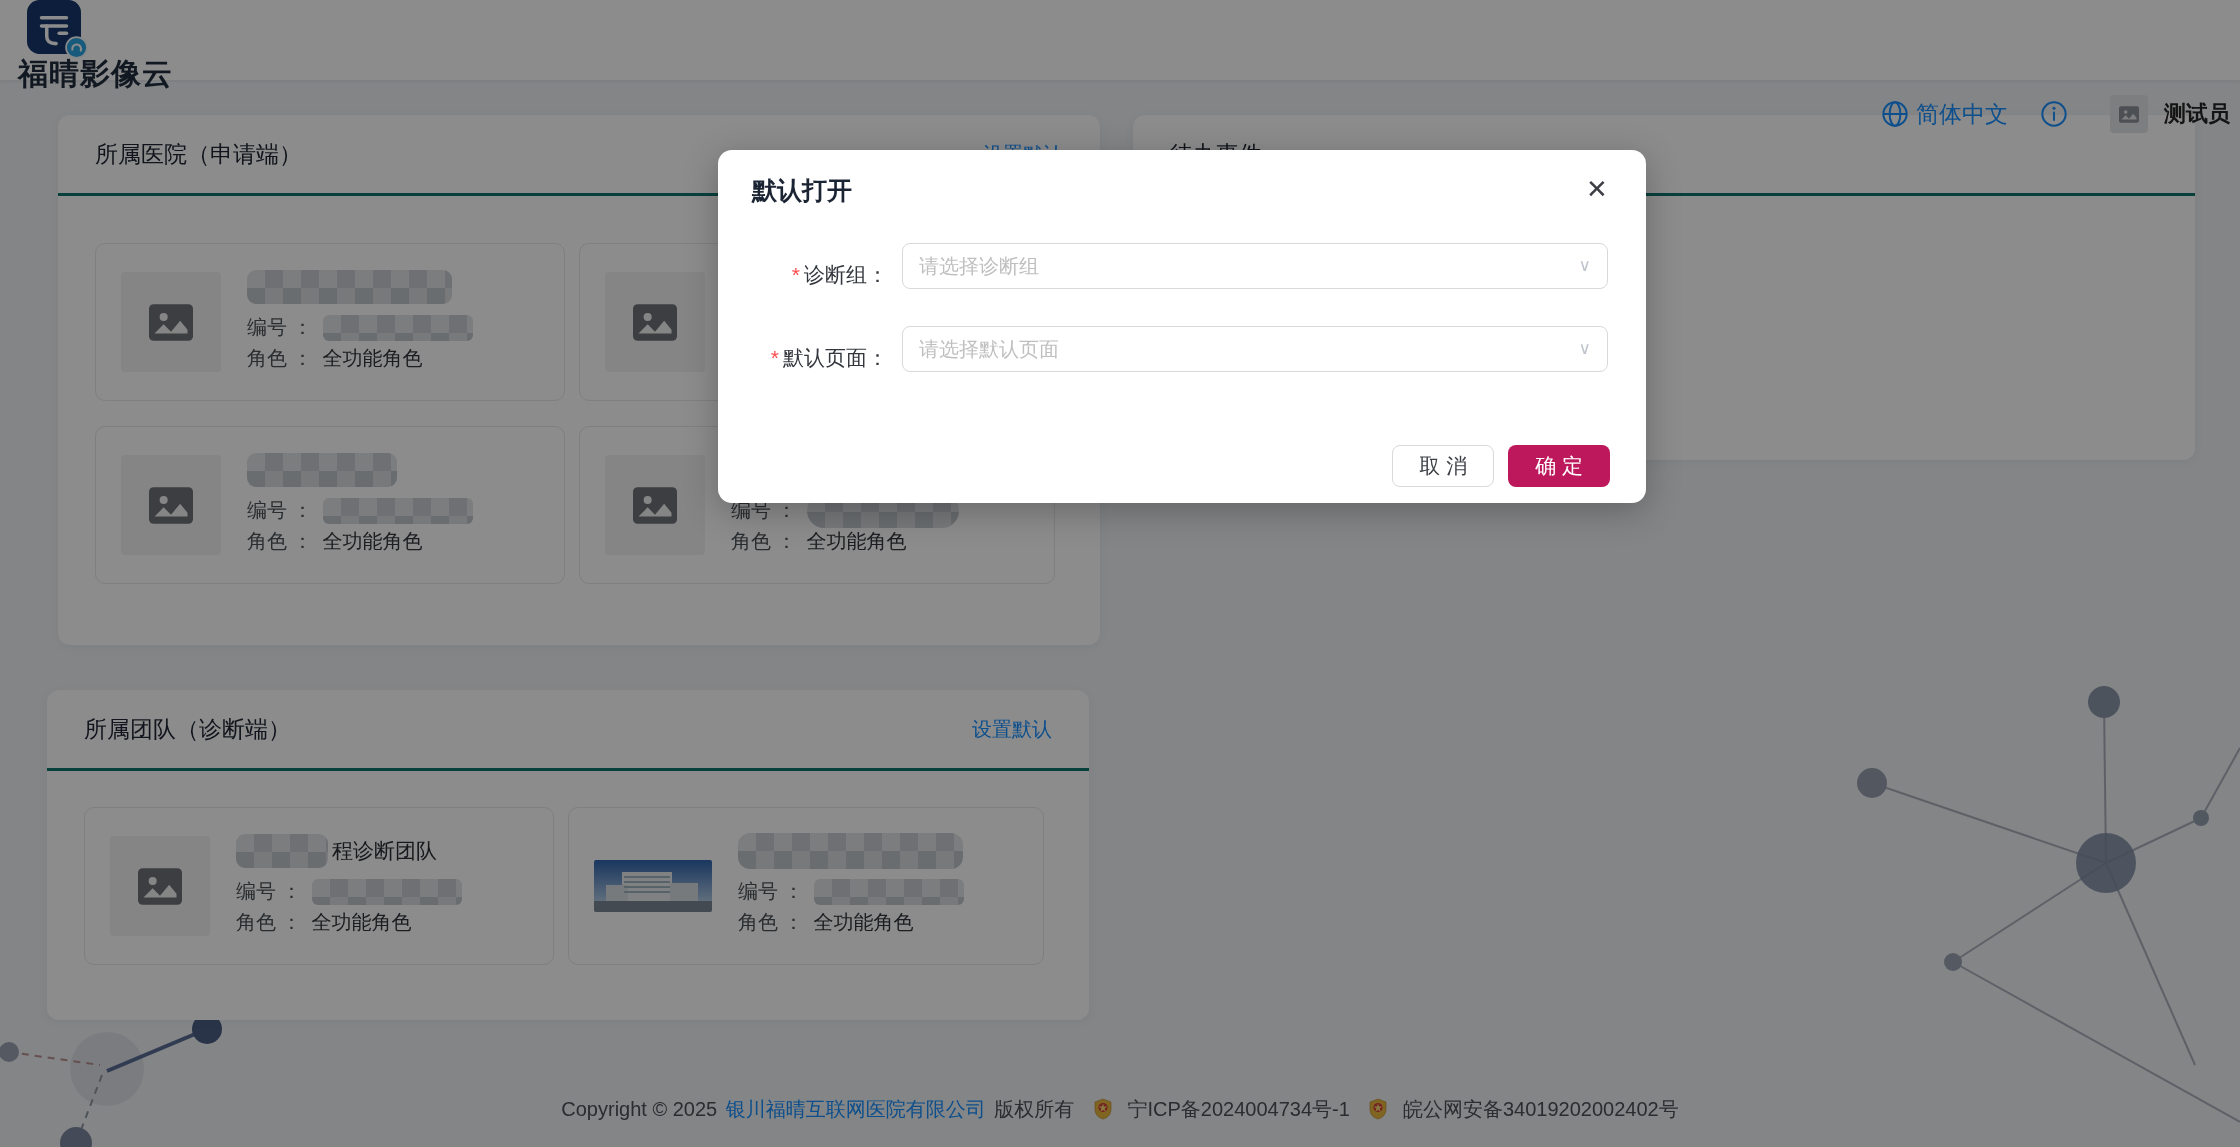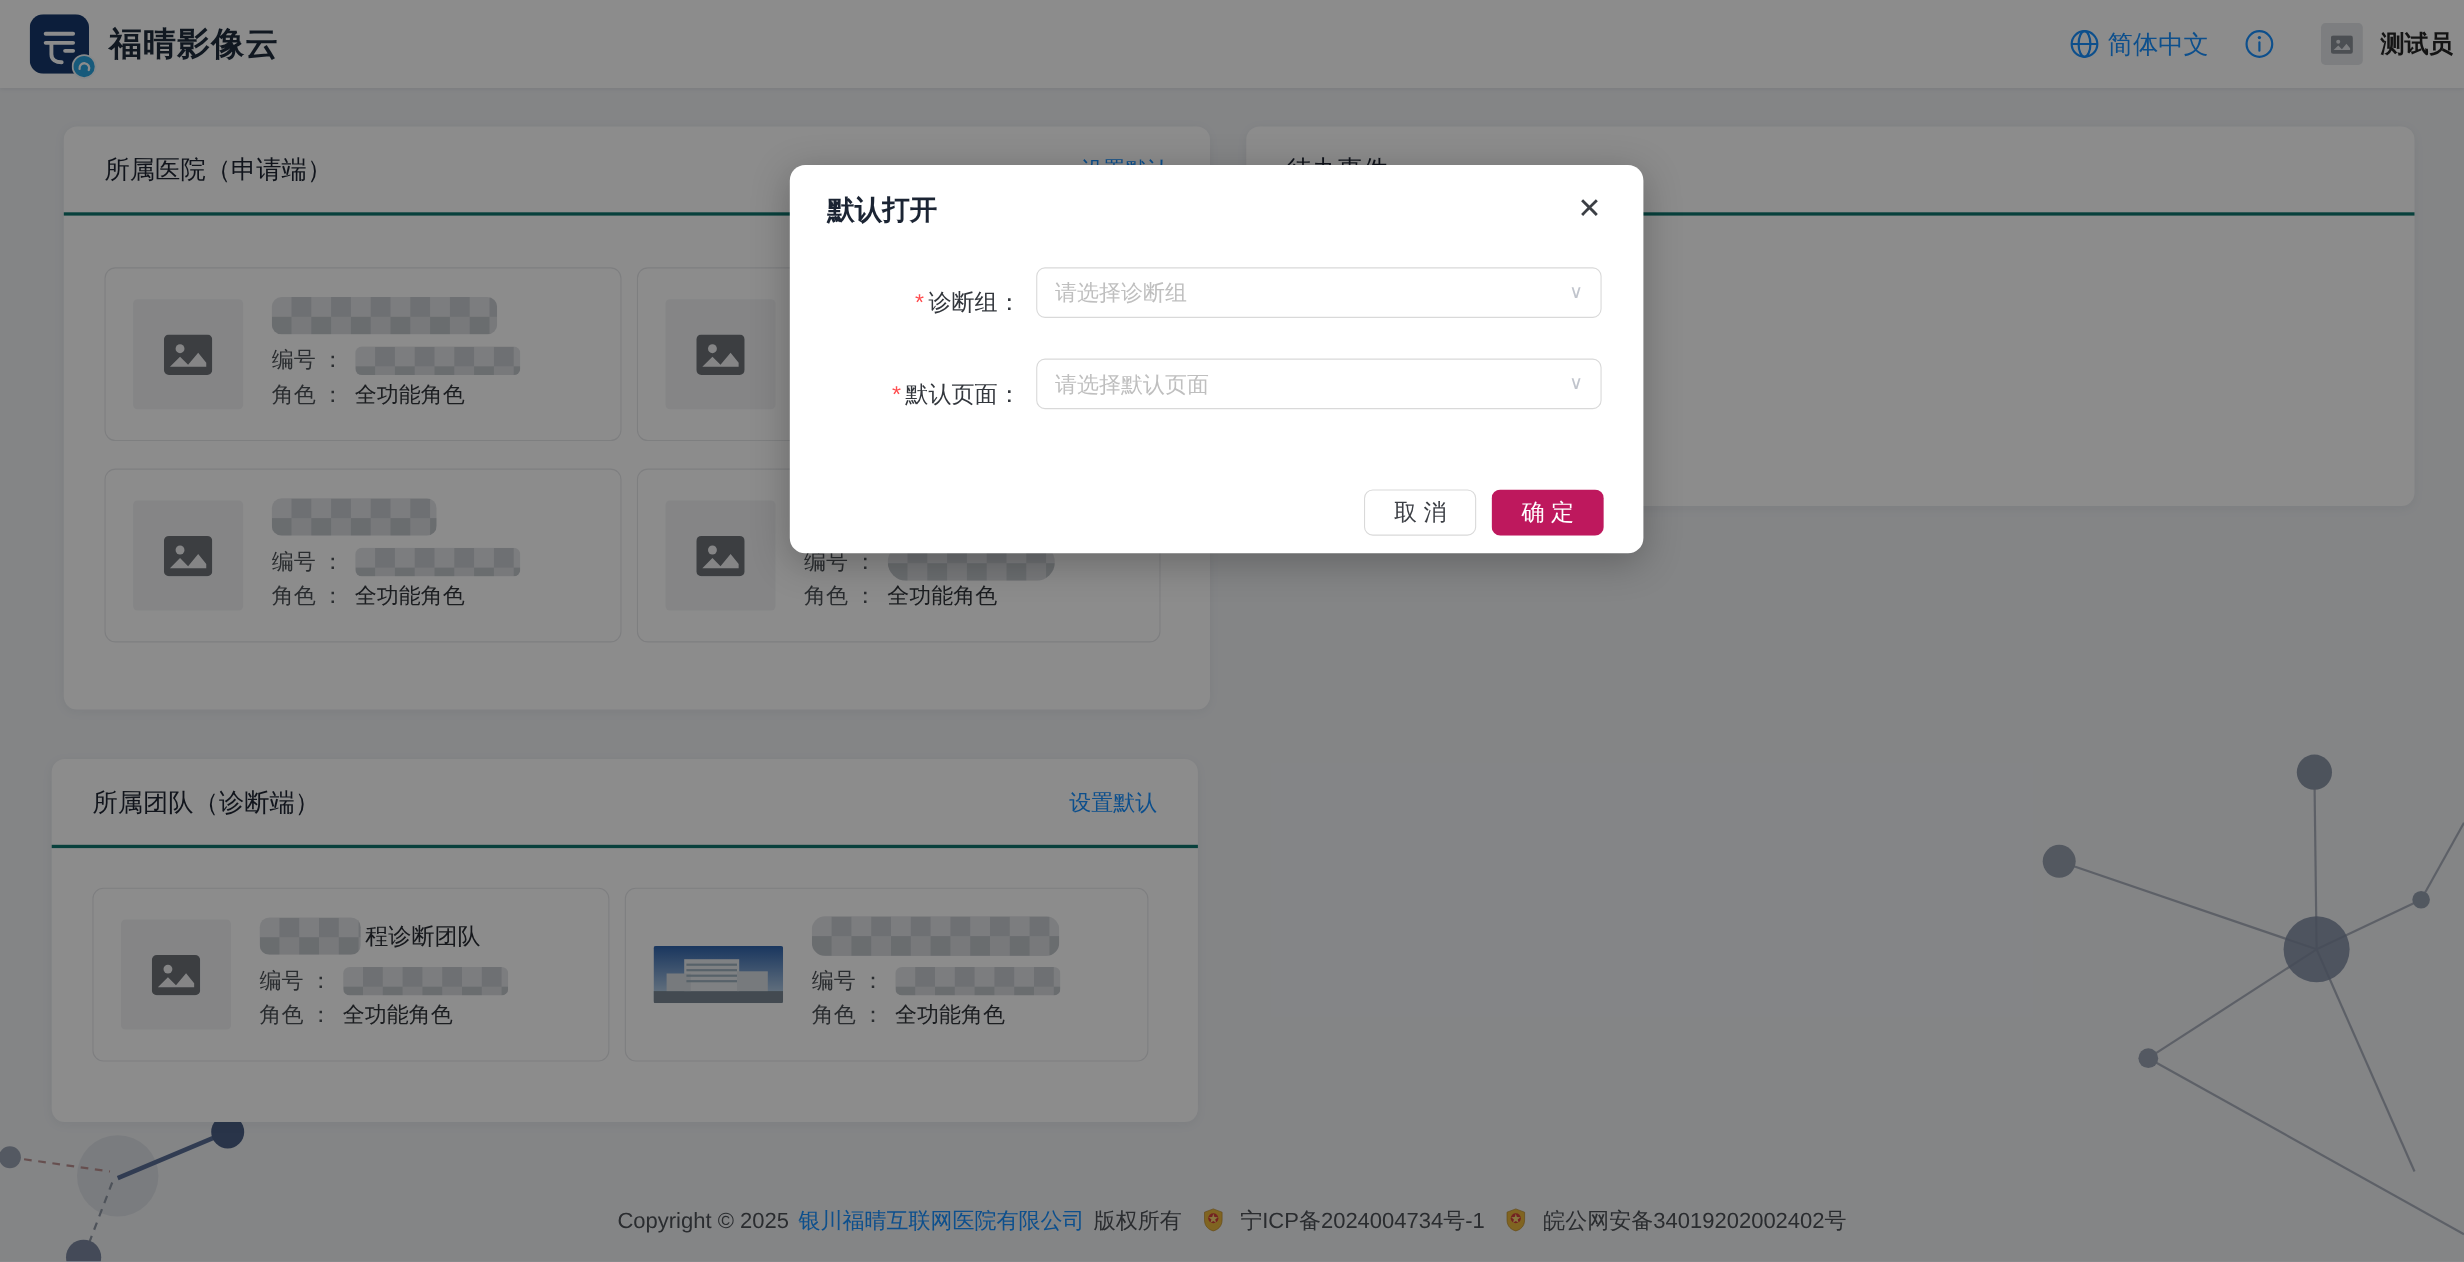--- a/index.html
+++ b/index.html
@@ -2,21 +2,21 @@
 <html><head>
 <meta charset="utf-8">
 <style>
   * { margin:0; padding:0; box-sizing:border-box; }
   html,body { background:#555; }
   body { font-family:"Liberation Sans","DejaVu Sans",sans-serif; }
   .page { position:relative; width:2240px; height:1147px; background:#f0f2f5; overflow:hidden; }
 
   
   .hdr { position:absolute; left:0; top:0; width:2240px; height:80px; background:#fff;
-         box-shadow:0 1px 4px rgba(0,21,41,.08); z-index:2; display:flex; align-items:center; }
+         box-shadow:0 1px 4px rgba(0,21,41,.08); z-index:2; display:flex; align-items:flex-start;flex-direction:column; }
   .logo-wrap { position:relative; margin-left:27px; width:54px; height:54px; }
   .logo-badge { position:absolute; right:-7px; bottom:-5px; line-height:0; }
   .app-title { margin-left:18px; font-size:30px; font-weight:600; color:#1f2d3d; letter-spacing:1px; }
   .hdr-right { margin-left:auto; display:flex; align-items:center; margin-right:10px; }
   .lang { display:flex; align-items:center; gap:7px; color:#1890ff; font-size:23px; cursor:pointer; }
   .info-btn { margin-left:32px; line-height:0; cursor:pointer; }
   .avatar { margin-left:42px; width:38px; height:38px; border-radius:4px; background:#e4e6e9;
             display:flex; align-items:center; justify-content:center; }
   .username { margin-left:16px; font-size:22px; font-weight:700; color:#262626; }
 
@@ -62,22 +62,22 @@
          color:#5f6368; z-index:1; }
   .ftr .link { font-size:20px; }
   .ftr .seg { margin:0 3px; color:#4d5156; }
   .badge { display:inline-block; vertical-align:-4px; margin:0 6px 0 10px; line-height:0; }
 
   
   .deco { position:absolute; left:0; top:0; z-index:0; pointer-events:none; }
 
   
   .mask { position:absolute; inset:0; background:rgba(0,0,0,0.45); z-index:40; }
-  .modal { position:absolute; left:718px; top:150px; width:776px; height:353px; background:#fff;
-           border-radius:14px; box-shadow:0 8px 34px rgba(0,0,0,.25); z-index:50;padding-left:40px; }
+  .modal { position:absolute; left:718px; top:150px; width:928px; height:353px; background:#fff;
+           border-radius:14px; box-shadow:0 8px 34px rgba(0,0,0,.25); z-index:50; }
   .modal-title { position:absolute; left:34px; top:24px; font-size:25px; font-weight:600; color:#1b2433; }
   .modal-close { position:absolute; right:32px; top:22px; font-size:26px; color:#3c3f45; cursor:pointer;
                  width:34px; height:34px; display:flex; align-items:center; justify-content:center; }
   .modal-body { padding:93px 38px 0 32px; }
   .form-row { display:flex; align-items:flex-end; height:46px; margin-bottom:37px; }
   .form-label { width:152px; text-align:right; padding-right:14px; font-size:21px; color:#33373d; white-space:nowrap; }
   .req { color:#ff4d4f; margin-right:4px; font-size:21px; }
   .select { position:relative; flex:1; height:46px; border:1px solid #d9d9d9; border-radius:8px;
             display:flex; align-items:center; padding:0 44px 0 16px; cursor:pointer; background:#fff; }
   .placeholder { font-size:20px; color:#bfbfbf; }

